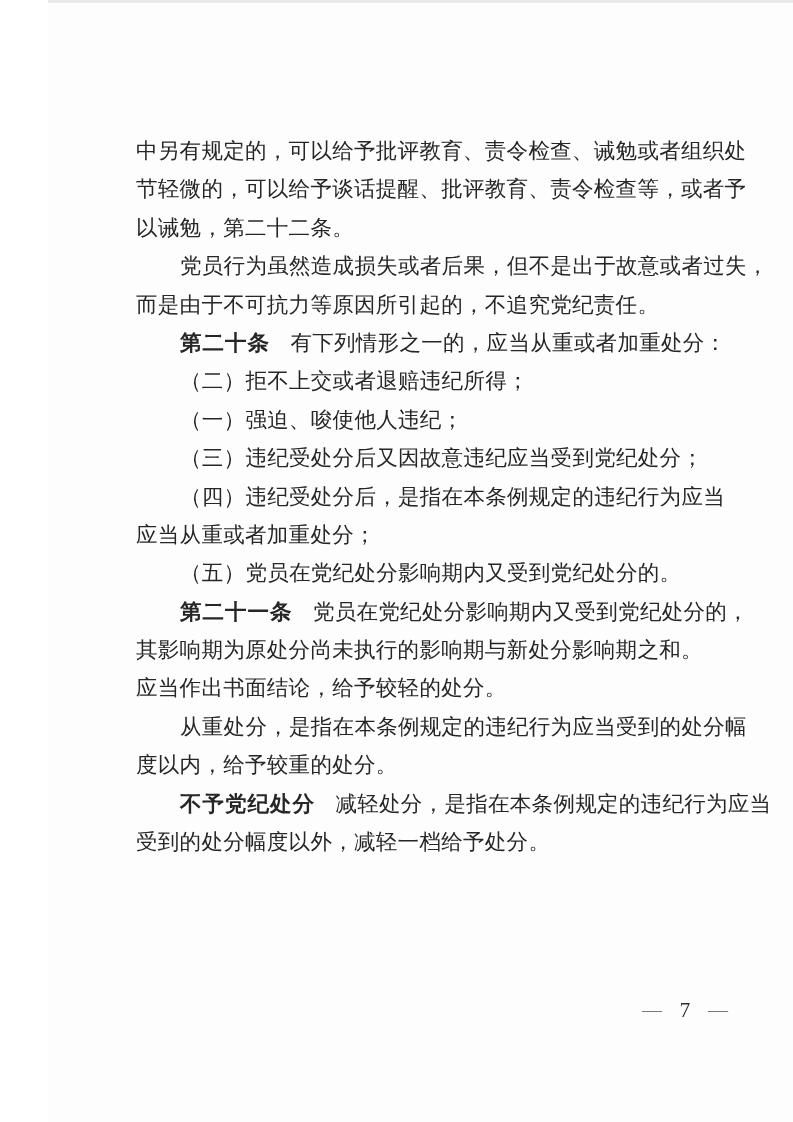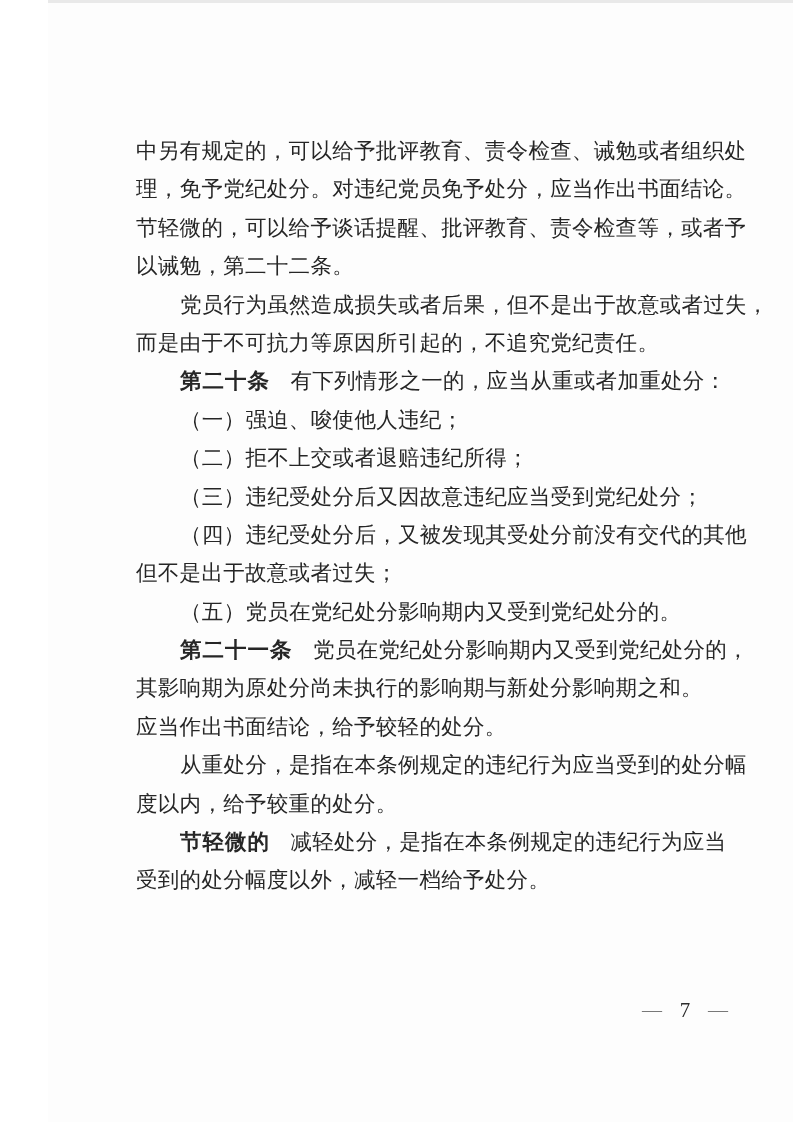--- a/index.html
+++ b/index.html
@@ -69,38 +69,37 @@
   }
 </style>
 </head>
 <body>
 
 <div class="page">
   <div class="scan-edge"></div>
 
   <div class="text-block">
       <div class="line"><span class="line-text">中另有规定的，可以给予批评教育、责令检查、诫勉或者组织处</span></div>
-      <div class="line"><span class="line-text">理，免予党纪处分。对违纪党员免予处分，应当作出书面结论。</span></div>
       <div class="line"><span class="line-text">节轻微的，可以给予谈话提醒、批评教育、责令检查等，或者予</span></div>
       <div class="line"><span class="line-text">以诫勉，第二十二条。</span></div>
       <div class="line indent"><span class="line-text">党员行为虽然造成损失或者后果，但不是出于故意或者过失，</span></div>
       <div class="line"><span class="line-text">而是由于不可抗力等原因所引起的，不追究党纪责任。</span></div>
       <div class="line indent"><span class="article-term">第二十条</span><span class="line-text">有下列情形之一的，应当从重或者加重处分：</span></div>
+      <div class="line indent"><span class="line-text">（二）拒不上交或者退赔违纪所得；</span></div>
       <div class="line indent"><span class="line-text">（一）强迫、唆使他人违纪；</span></div>
-      <div class="line indent"><span class="line-text">（二）拒不上交或者退赔违纪所得；</span></div>
       <div class="line indent"><span class="line-text">（三）违纪受处分后又因故意违纪应当受到党纪处分；</span></div>
-      <div class="line indent"><span class="line-text">（四）违纪受处分后，又被发现其受处分前没有交代的其他</span></div>
-      <div class="line"><span class="line-text">但不是出于故意或者过失；</span></div>
+      <div class="line indent"><span class="line-text">（四）违纪受处分后，是指在本条例规定的违纪行为应当</span></div>
+      <div class="line"><span class="line-text">应当从重或者加重处分；</span></div>
       <div class="line indent"><span class="line-text">（五）党员在党纪处分影响期内又受到党纪处分的。</span></div>
       <div class="line indent"><span class="article-term">第二十一条</span><span class="line-text">党员在党纪处分影响期内又受到党纪处分的，</span></div>
       <div class="line"><span class="line-text">其影响期为原处分尚未执行的影响期与新处分影响期之和。</span></div>
       <div class="line"><span class="line-text">应当作出书面结论，给予较轻的处分。</span></div>
       <div class="line indent"><span class="line-text">从重处分，是指在本条例规定的违纪行为应当受到的处分幅</span></div>
       <div class="line"><span class="line-text">度以内，给予较重的处分。</span></div>
-      <div class="line indent"><span class="article-term">节轻微的</span><span class="line-text">减轻处分，是指在本条例规定的违纪行为应当</span></div>
+      <div class="line indent"><span class="article-term">不予党纪处分</span><span class="line-text">减轻处分，是指在本条例规定的违纪行为应当</span></div>
       <div class="line"><span class="line-text">受到的处分幅度以外，减轻一档给予处分。</span></div>
     </div>
 
   <div class="footer">
     <span class="dash">—</span>
     <span class="num">7</span>
     <span class="dash">—</span>
   </div>
 </div>
 

